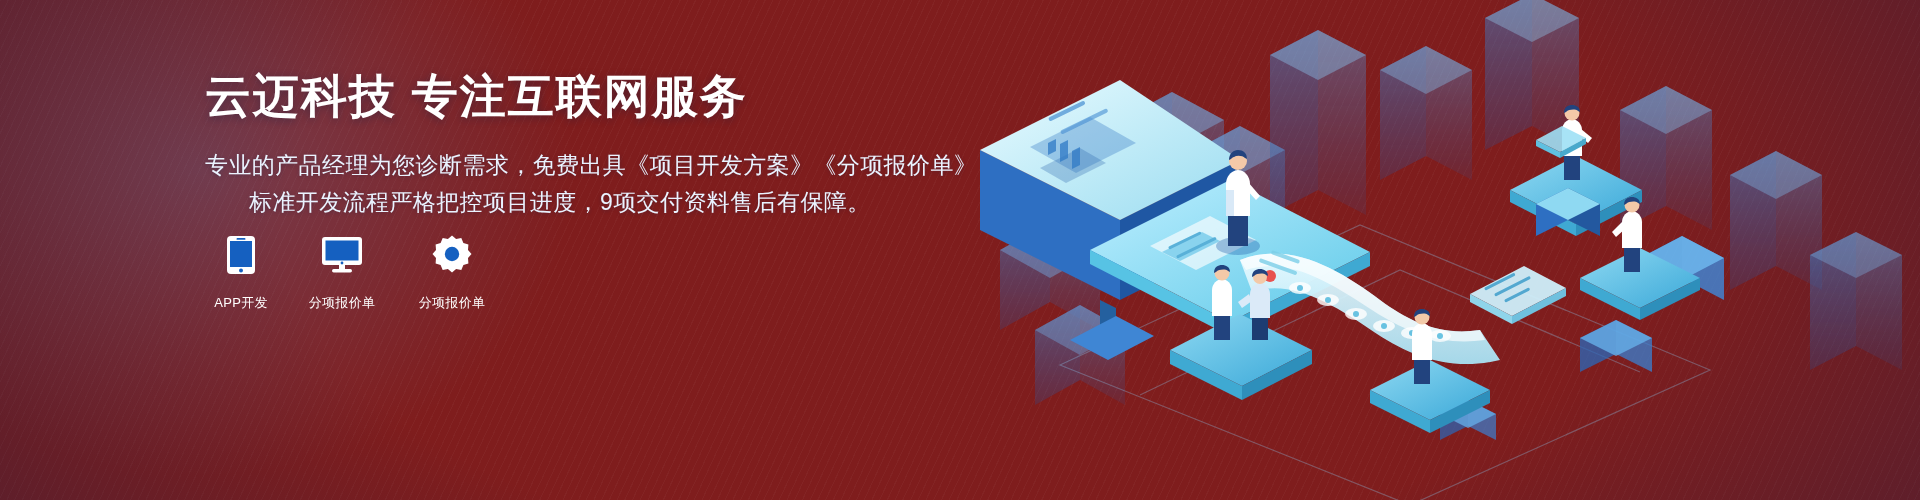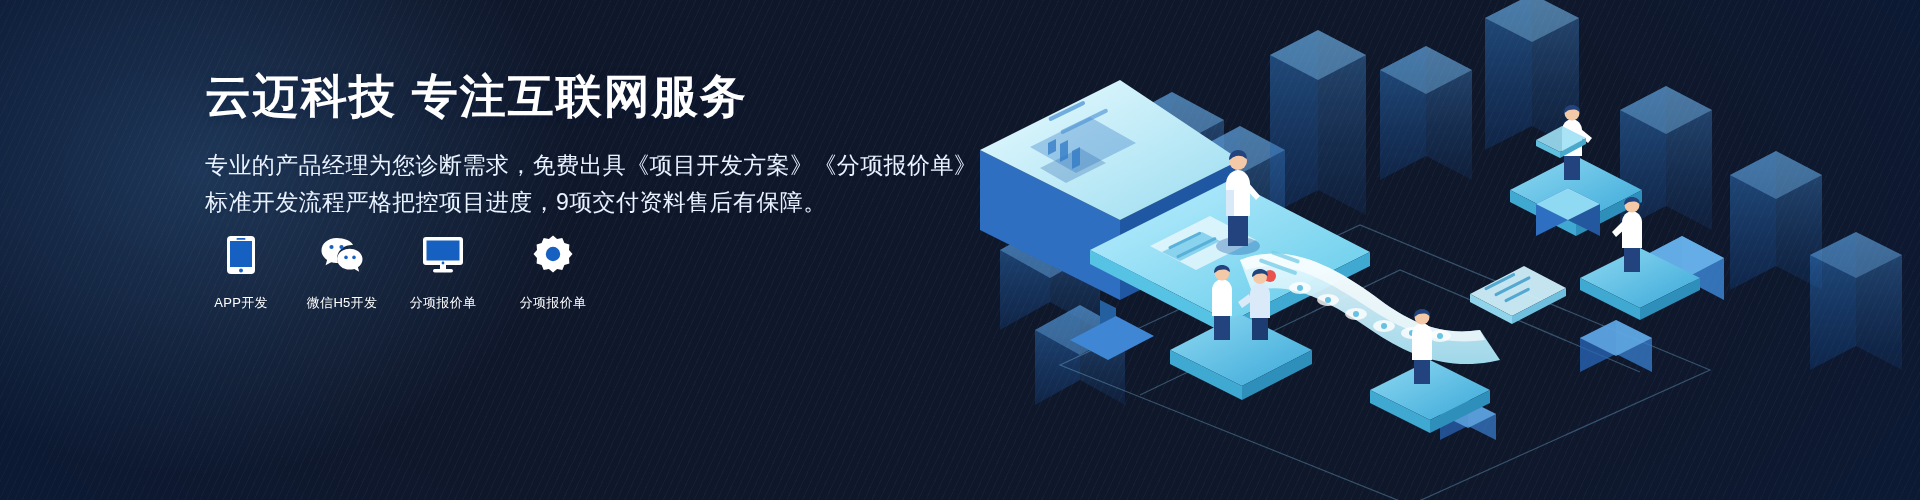--- a/index.html
+++ b/index.html
@@ -6,21 +6,21 @@
   html,body{margin:0;padding:0;background:#0d47a1;}
   body{font-family:"Liberation Sans","DejaVu Sans",sans-serif;}
 
   .banner{
     position:relative;
     width:1920px;height:500px;
     overflow:hidden;
     background:
       radial-gradient(ellipse 900px 620px at 33% 42%, #2a7fe0 0%, #1f6fd4 32%, #1560c0 58%, #0e4aa0 80%, #0b3f8e 100%),
       linear-gradient(180deg,#1b6ed0 0%, #14worth 0%);
-    background-color:#0f172a;
+    background-color:#7f1d1d;
   }
   
   .vignette{
     position:absolute;inset:0;
     background:
       radial-gradient(ellipse 1500px 760px at 50% 45%, rgba(0,0,0,0) 45%, rgba(4,34,80,0.30) 78%, rgba(3,26,64,0.55) 100%);
     pointer-events:none;
   }
   
   .texture{
@@ -48,21 +48,21 @@
   }
   .sub{
     color:#eaf3ff;
     font-size:23px;
     line-height:35px;
     letter-spacing:0.4px;
     margin:0;
     white-space:nowrap;
     text-shadow:0 1px 4px rgba(3,30,70,0.30);
   }
-  .sub.l2{margin-top:2px;}
+  .sub.l2{margin-top:2px;margin-left:44px;}
 
   
   .services{
     position:absolute;left:205px;top:232px;
     display:flex;align-items:flex-start;z-index:6;
   }
   .svc{
     width:72px;margin-right:29px;
     display:flex;flex-direction:column;align-items:center;
     cursor:pointer;
@@ -360,33 +360,20 @@
           <rect x="1" y="1" width="28" height="38" rx="4" fill="#fff"></rect>
           <rect x="4" y="6" width="22" height="26" fill="#1560c0"></rect>
           <rect x="10.5" y="3" width="9" height="1.8" rx="0.9" fill="#1560c0"></rect>
           <circle cx="15" cy="35.5" r="2" fill="#1560c0"></circle>
         </svg>
       </span>
       <span class="lbl">APP开发</span>
     </div>
 
 
-    <div class="svc">
-      <span class="ico">
-        <svg width="44" height="38" viewBox="0 0 44 38">
-          <path d="M 16.5 2 C 8 2 1.5 7.6 1.5 14.4 C 1.5 18.3 3.7 21.7 7.1 24 L 5.6 29.2 L 11.2 26.2 C 13 26.7 14.7 27 16.5 27 C 17 27 17.5 27 18 26.9 C 17.4 25.4 17.1 23.8 17.1 22.2 C 17.1 14.6 24.3 8.6 33 9.1 C 31.4 4.9 24.7 2 16.5 2 Z" fill="#fff"></path>
-          <circle cx="11.5" cy="11" r="2.1" fill="#1560c0"></circle>
-          <circle cx="21.5" cy="11" r="2.1" fill="#1560c0"></circle>
-          <path d="M 42.5 23.2 C 42.5 17.4 36.8 12.8 29.8 12.8 C 22.8 12.8 17.1 17.4 17.1 23.2 C 17.1 29 22.8 33.6 29.8 33.6 C 31.3 33.6 32.8 33.4 34.2 33 L 39.2 35.8 L 37.9 31.2 C 40.7 29.3 42.5 26.5 42.5 23.2 Z" fill="#fff"></path>
-          <circle cx="26" cy="21.4" r="1.8" fill="#1560c0"></circle>
-          <circle cx="34" cy="21.4" r="1.8" fill="#1560c0"></circle>
-        </svg>
-      </span>
-      <span class="lbl">微信H5开发</span>
-    </div>
 
     <div class="svc">
       <span class="ico">
         <svg width="42" height="38" viewBox="0 0 42 38">
           <rect x="1" y="1" width="40" height="28" rx="3" fill="#fff"></rect>
           <rect x="4.5" y="4.5" width="33" height="20" fill="#1560c0"></rect>
           <circle cx="21" cy="27" r="1.4" fill="#1560c0"></circle>
           <rect x="18" y="29" width="6" height="4" fill="#fff"></rect>
           <rect x="11" y="33" width="20" height="3.4" rx="1.7" fill="#fff"></rect>
         </svg>

